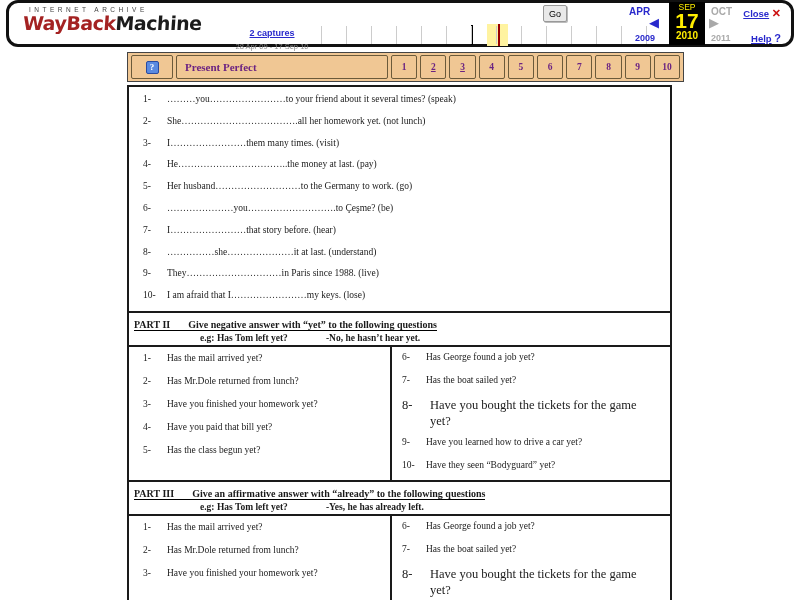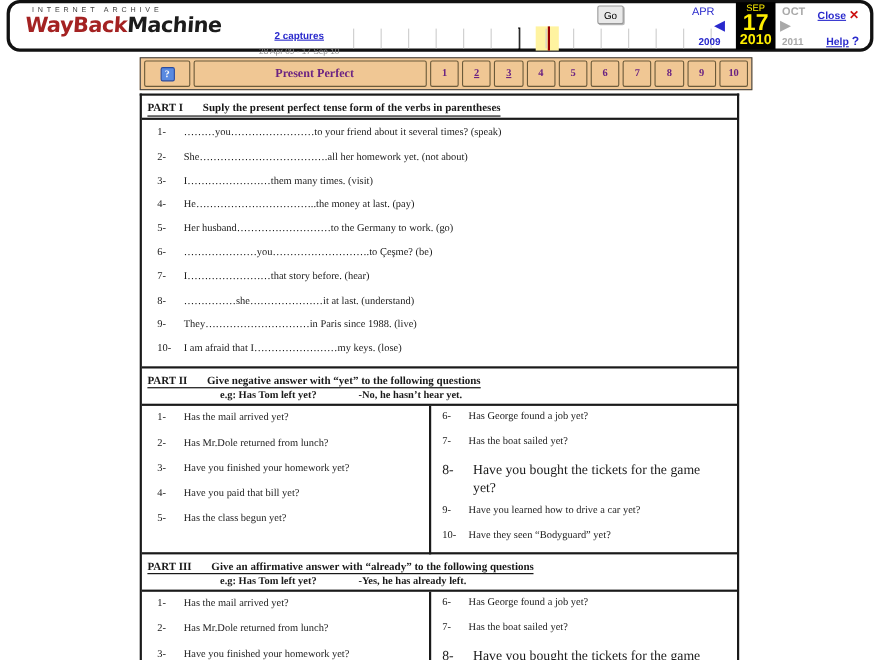--- a/index.html
+++ b/index.html
@@ -28,27 +28,27 @@
   .wb-url{width:308px;height:15px;font-size:8.5px;color:#222;border:1px solid #8a8a8a;
     padding:1px 3px;font-family:"Liberation Sans",sans-serif;}
   .wb-go{position:absolute;left:318px;top:0;width:24px;height:17px;font-size:9px;
     background:#e9e9e9;border:1px solid #999;border-radius:2px;box-shadow:1px 1px 0 #bbb;cursor:pointer;}
   .wb-timeline{position:absolute;left:306px;top:21px;width:340px;height:22px;cursor:pointer;}
   .wb-timeline .tick{position:absolute;top:2px;width:1px;height:18px;background:#ccc;}
   .tl-black{position:absolute;left:156px;top:1px;width:2px;height:20px;background:#000;}
   .tl-highlight{position:absolute;left:172px;top:0;width:21px;height:22px;background:var(--tl-highlight);}
   .tl-current{position:absolute;left:11px;top:0;width:2px;height:22px;background:var(--tl-red);}
   .wb-nav{position:absolute;left:614px;top:0;width:124px;height:41px;}
-  .wb-month-prev{position:absolute;left:6px;top:3px;font-size:10px;font-weight:normal;color:var(--link-blue);}
+  .wb-month-prev{position:absolute;left:6px;top:3px;font-size:10px;font-weight:bold;color:var(--link-blue);}
   .wb-month-next{position:absolute;left:88px;top:3px;font-size:10px;font-weight:bold;color:var(--inactive-gray);}
   .wb-datebox{position:absolute;left:46px;top:-1px;width:36px;height:43px;background:var(--active-bg);
     text-align:center;color:var(--active-fg);}
   .wb-datebox .m{font-size:8.5px;font-weight:normal;line-height:10px;}
   .wb-datebox .d{font-size:21px;font-weight:bold;line-height:18px;}
-  .wb-datebox .y{font-size:13px;font-weight:bold;line-height:12px;}
+  .wb-datebox .y{font-size:10px;font-weight:bold;line-height:12px;}
   .wb-arrow{position:absolute;top:13px;font-size:13px;line-height:14px;cursor:pointer;}
   .wb-arrow.prev{left:26px;color:var(--link-blue);}
   .wb-arrow.next{left:86px;color:var(--inactive-gray);}
   .wb-year-prev{position:absolute;left:12px;top:30px;font-size:9px;font-weight:bold;color:var(--link-blue);text-align:right;}
   .wb-year-next{position:absolute;left:88px;top:30px;font-size:9px;font-weight:bold;color:var(--inactive-gray);}
   .wb-links{position:absolute;right:10px;top:0;width:52px;height:32px;}
   .wb-close,.wb-help{position:absolute;right:0;font-size:9.5px;font-weight:bold;cursor:pointer;white-space:nowrap;}
   .wb-close{top:4px;}
   .wb-help{top:29px;}
   .wb-close a,.wb-help a{color:var(--link-blue);text-decoration:underline;}
@@ -56,21 +56,21 @@
   .wb-help .q{color:var(--link-blue);font-size:11px;}
   
   .ws{font-family:"Liberation Serif",serif;color:#1a1a1a;}
   .ws-header{position:absolute;left:127px;top:52px;width:557px;height:30px;
     background:var(--header-bg);border:1px solid #444;display:flex;gap:3px;padding:2px 3px;}
   .ws-cell{border:1px solid var(--header-border);border-radius:2px;background:var(--header-bg);
     display:flex;align-items:center;justify-content:center;}
   .ws-iconcell{width:42px;}
   .ws-qicon{width:13px;height:13px;background:#5a8ae0;border:1px solid #2a4ba0;color:#fff;
     font-size:9px;font-weight:bold;display:flex;align-items:center;justify-content:center;border-radius:2px;}
-  .ws-titlecell{width:212px;justify-content:center;padding-left:8px;}
+  .ws-titlecell{width:212px;justify-content:flex-start;padding-left:8px;}
   .ws-title{font-family:"Liberation Serif",serif;font-weight:bold;font-size:11px;color:var(--accent-purple);}
   .ws-pagebox{flex:1;cursor:pointer;font-family:"Liberation Serif",serif;
     font-weight:bold;font-size:9.5px;color:var(--accent-purple);}
   .ws-pagebox span.u{text-decoration:underline;}
   .ws-table{position:absolute;left:127px;top:85px;width:545px;height:515px;
     border:2px solid #1a1a1a;border-bottom:none;background:#fff;overflow:hidden;}
   .part-head{padding:1px 5px 1px 5px;border-bottom:2px solid #1a1a1a;}
   .part-head.mid{border-top:2px solid #1a1a1a;margin-top:-2px;}
   .ph-line{display:inline-flex;gap:18px;border-bottom:1.2px solid #000;padding-bottom:.5px;}
   .ph-label{font-weight:bold;font-size:10px;}
@@ -192,35 +192,29 @@
       <div class="ws-cell ws-pagebox">
         <span>9</span>
       </div>
       <div class="ws-cell ws-pagebox">
         <span>10</span>
       </div>
     </div>
 
   <div class="ws ws-table">
 
-    <div class="part-head">
-      <span class="ph-line">
-        <span class="ph-label">PART I</span>
-        <span class="ph-title">Suply the present perfect tense form of the verbs in parentheses</span>
-      </span>
-    </div>
 
     <div class="p1-items" id="part1-items">
         <div class="q-row">
           <span class="q-num">1-</span>
           <span class="q-text">………you……………………to your friend about it several times? (speak)</span>
         </div>
         <div class="q-row">
           <span class="q-num">2-</span>
-          <span class="q-text">She……………………………….all her homework yet. (not about)</span>
+          <span class="q-text">She……………………………….all her homework yet. (not lunch)</span>
         </div>
         <div class="q-row">
           <span class="q-num">3-</span>
           <span class="q-text">I……………………them many times. (visit)</span>
         </div>
         <div class="q-row">
           <span class="q-num">4-</span>
           <span class="q-text">He……………………………..the money at last. (pay)</span>
         </div>
         <div class="q-row">

